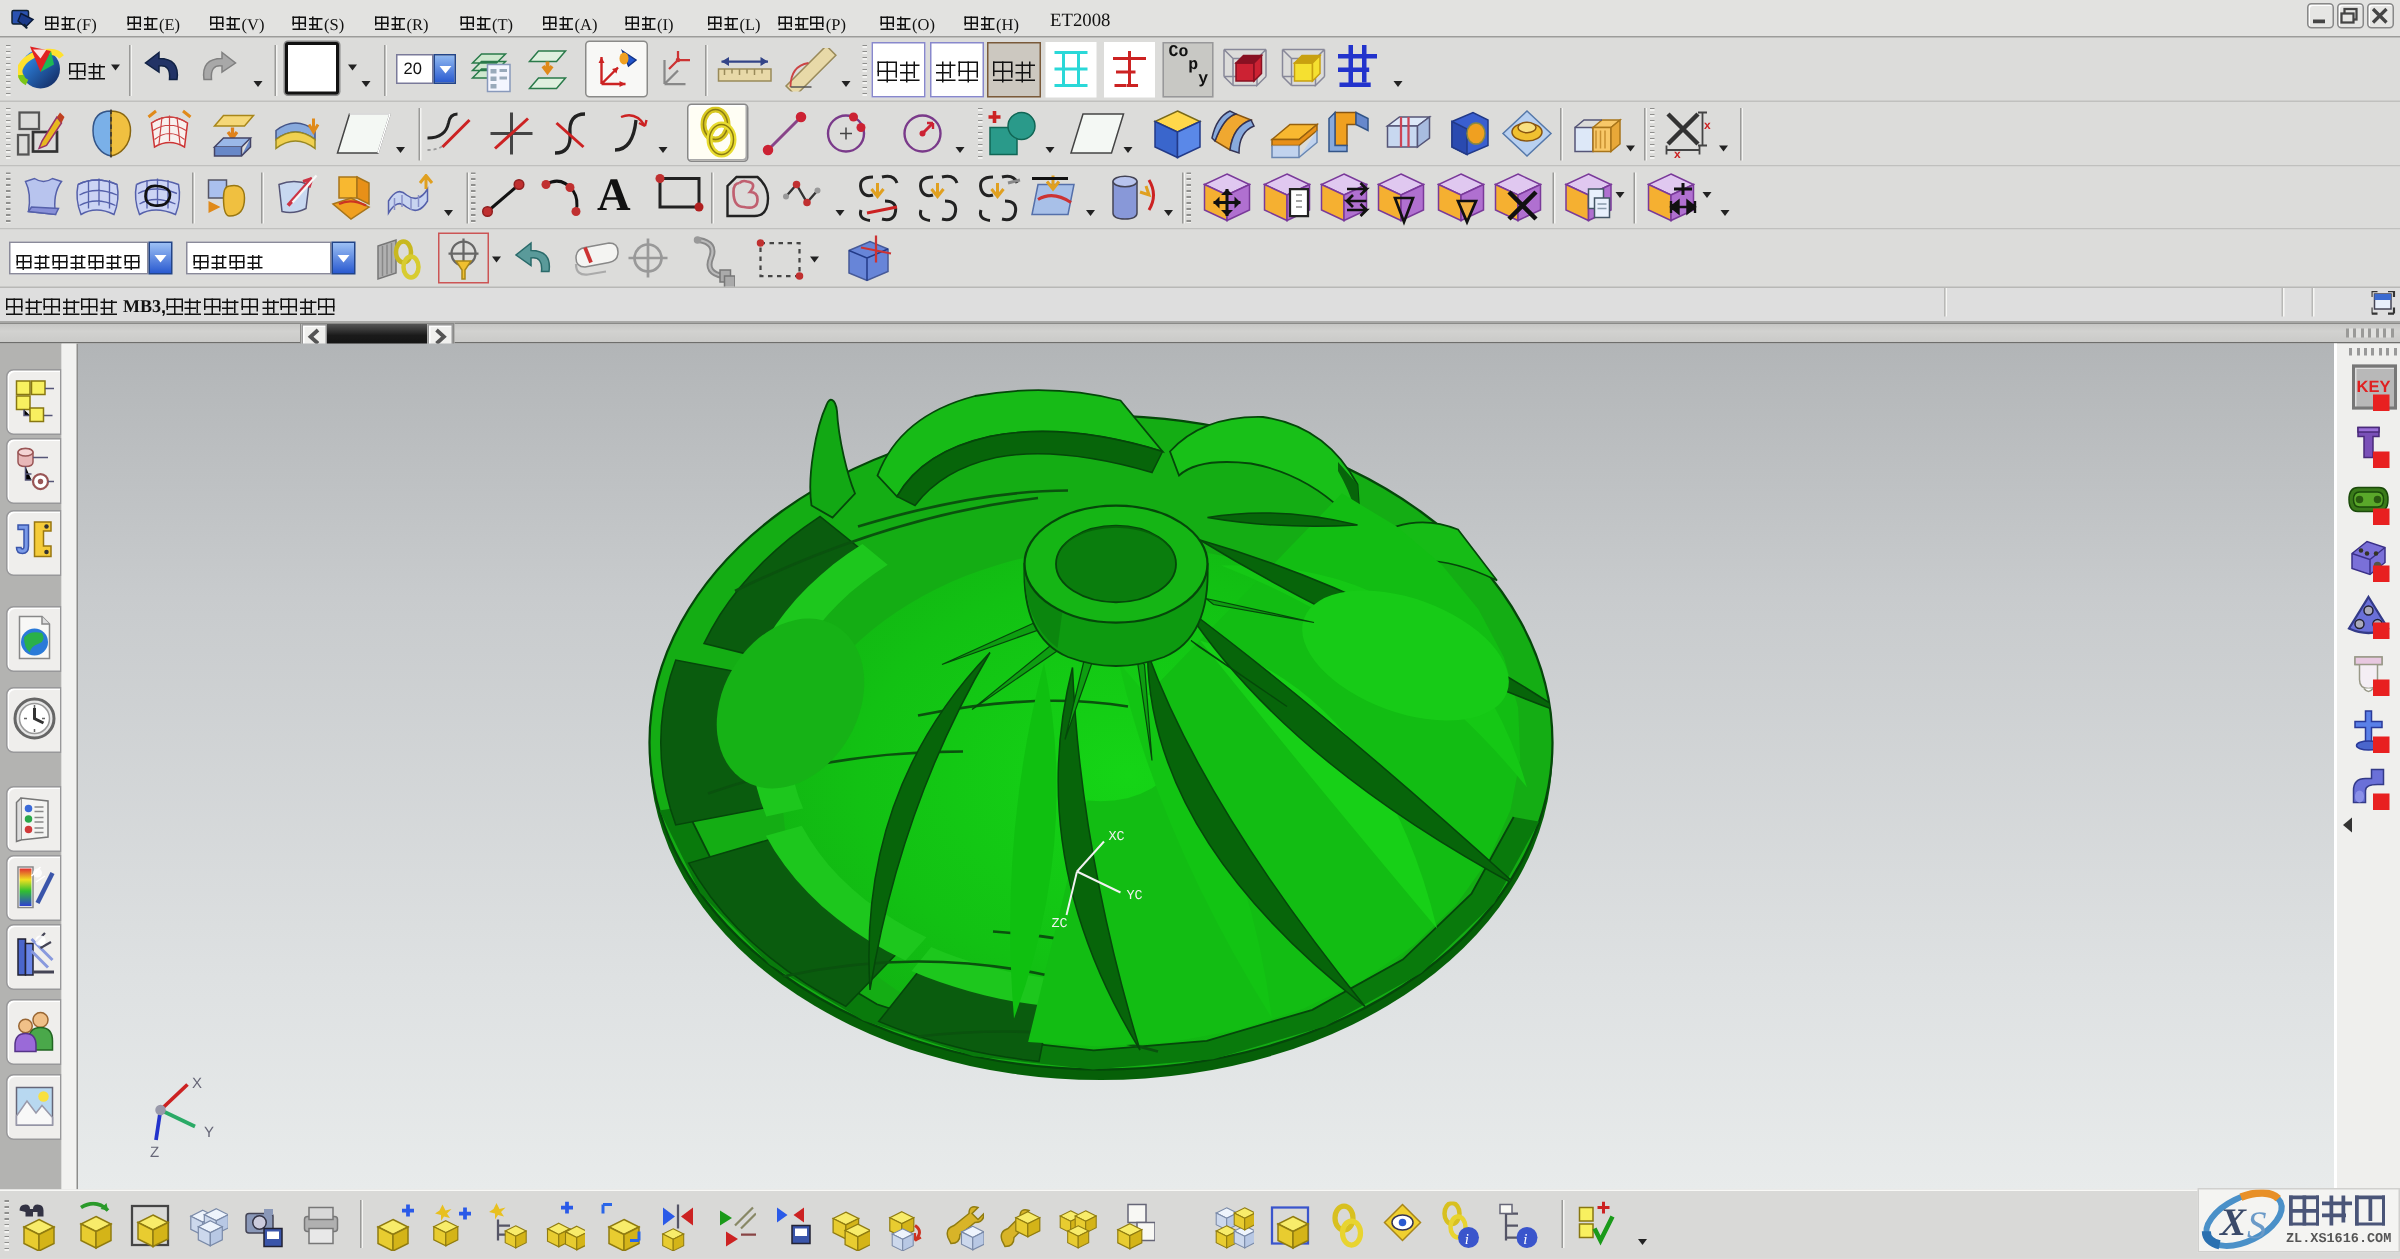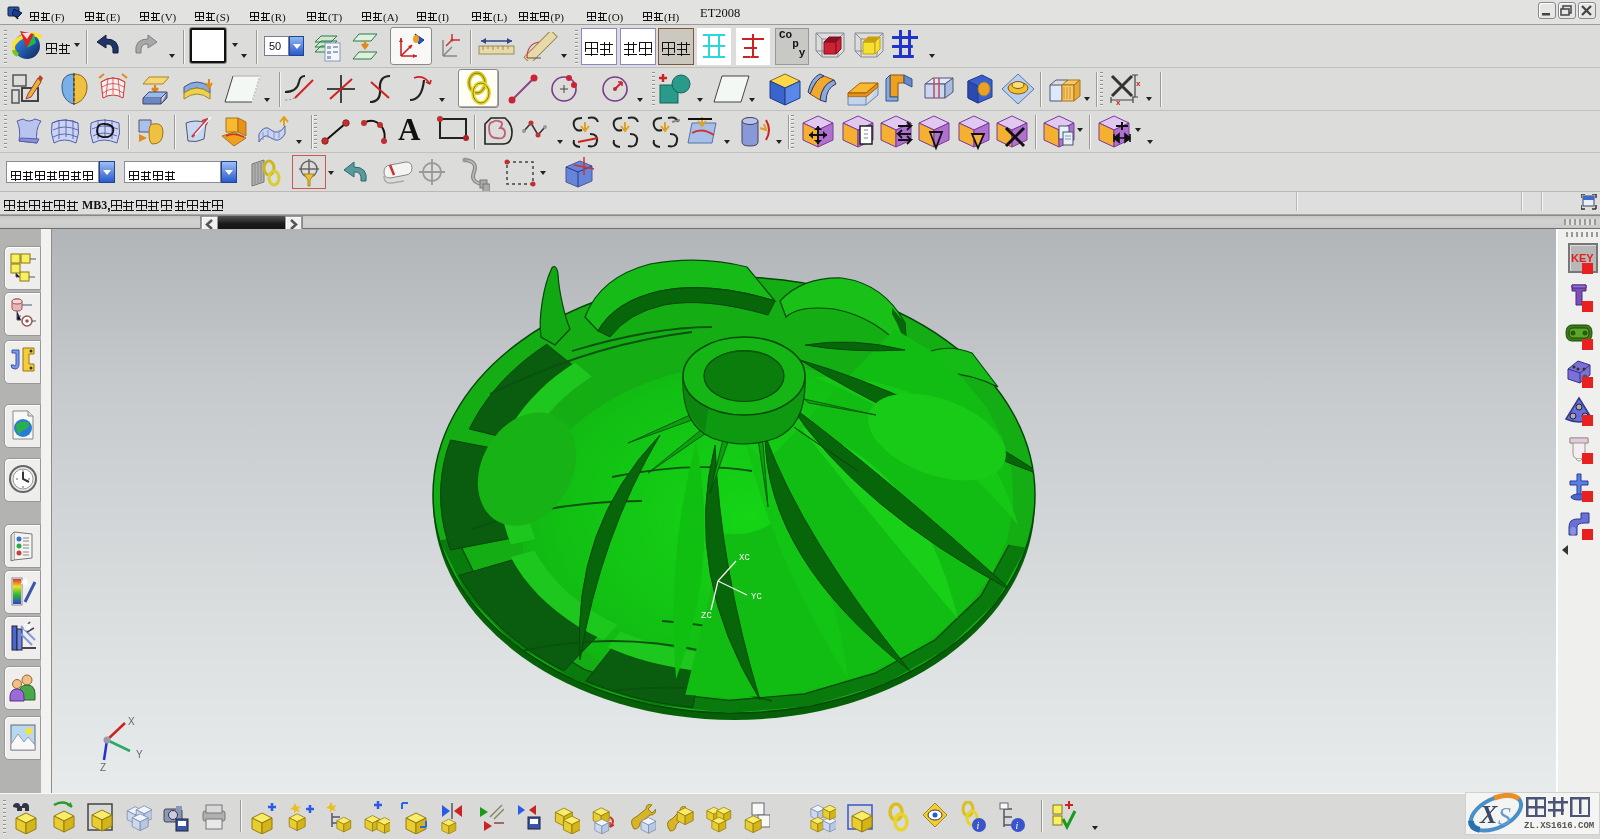--- a/index.html
+++ b/index.html
@@ -87,21 +87,21 @@
       </svg></span>
     <span class="darr" style="left:169px;top:28px"></span>
     <span class="sep" style="left:183px;top:4px;height:34px"></span>
     <span class="abs" style="left:190px;top:2px">
       <span style="display:block;width:36px;height:35px;background:#fff;border:2px solid #111;border-radius:2px;box-shadow:0 0 0 1px #888"></span>
     </span>
     <span class="darr" style="left:232px;top:17px"></span>
     <span class="darr" style="left:241px;top:28px"></span>
     <span class="sep" style="left:256px;top:4px;height:34px"></span>
     <span class="abs" style="left:264px;top:10px">
-      <span style="display:block;width:25px;height:20px;background:#fff;border:1px solid #7a7a9a;font-size:11px;color:#111;padding:3px 0 0 4px">50</span>
+      <span style="display:block;width:25px;height:20px;background:#fff;border:1px solid #7a7a9a;font-size:11px;color:#111;padding:3px 0 0 4px">20</span>
     </span>
     <span class="abs" style="left:289px;top:10px">
       <span style="display:block;width:15px;height:20px;background:linear-gradient(#8fb8f0,#2a5ad0);border:1px solid #224488"></span>
     </span>
     <span class="abs" style="left:293px;top:18px;width:0;height:0;border-left:4px solid transparent;border-right:4px solid transparent;border-top:5px solid #fff"></span>
     <span class="abs" style="left:312px;top:4px"><svg width="31" height="33" viewBox="0 0 31 33">
         <path d="M9 6 L25 6 L19 12 L3 12 Z M9 11 L25 11 L19 17 L3 17 Z M9 16 L25 16 L19 22 L3 22 Z" fill="#cfe8cf" stroke="#2a7a4a"></path>
         <rect x="13" y="13" width="15" height="18" fill="#f4f6ff" stroke="#8899bb"></rect>
         <rect x="15" y="16" width="4" height="3" fill="#9ab"></rect>
         <rect x="21" y="16" width="5" height="2" fill="#9ab"></rect>

